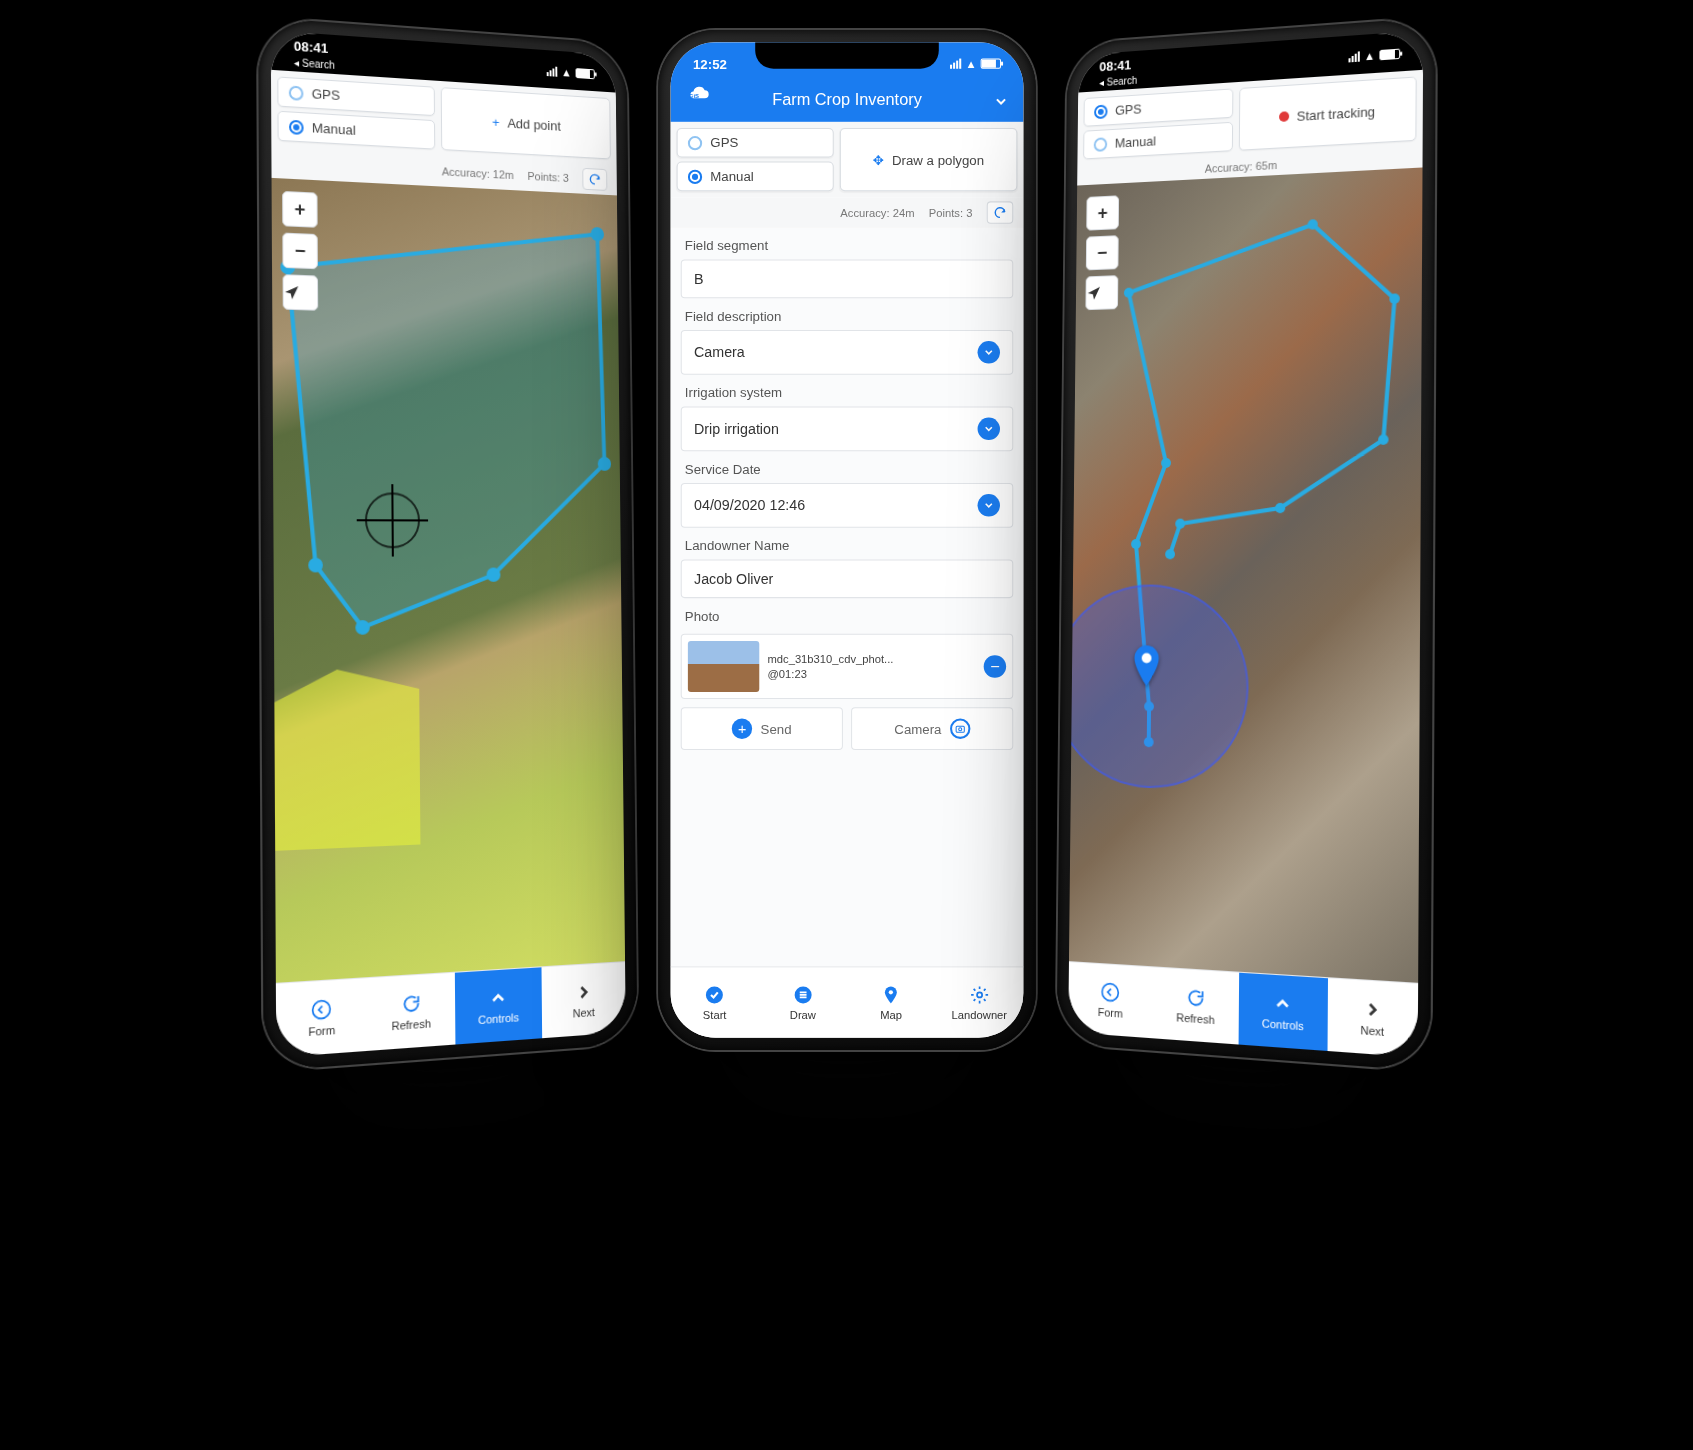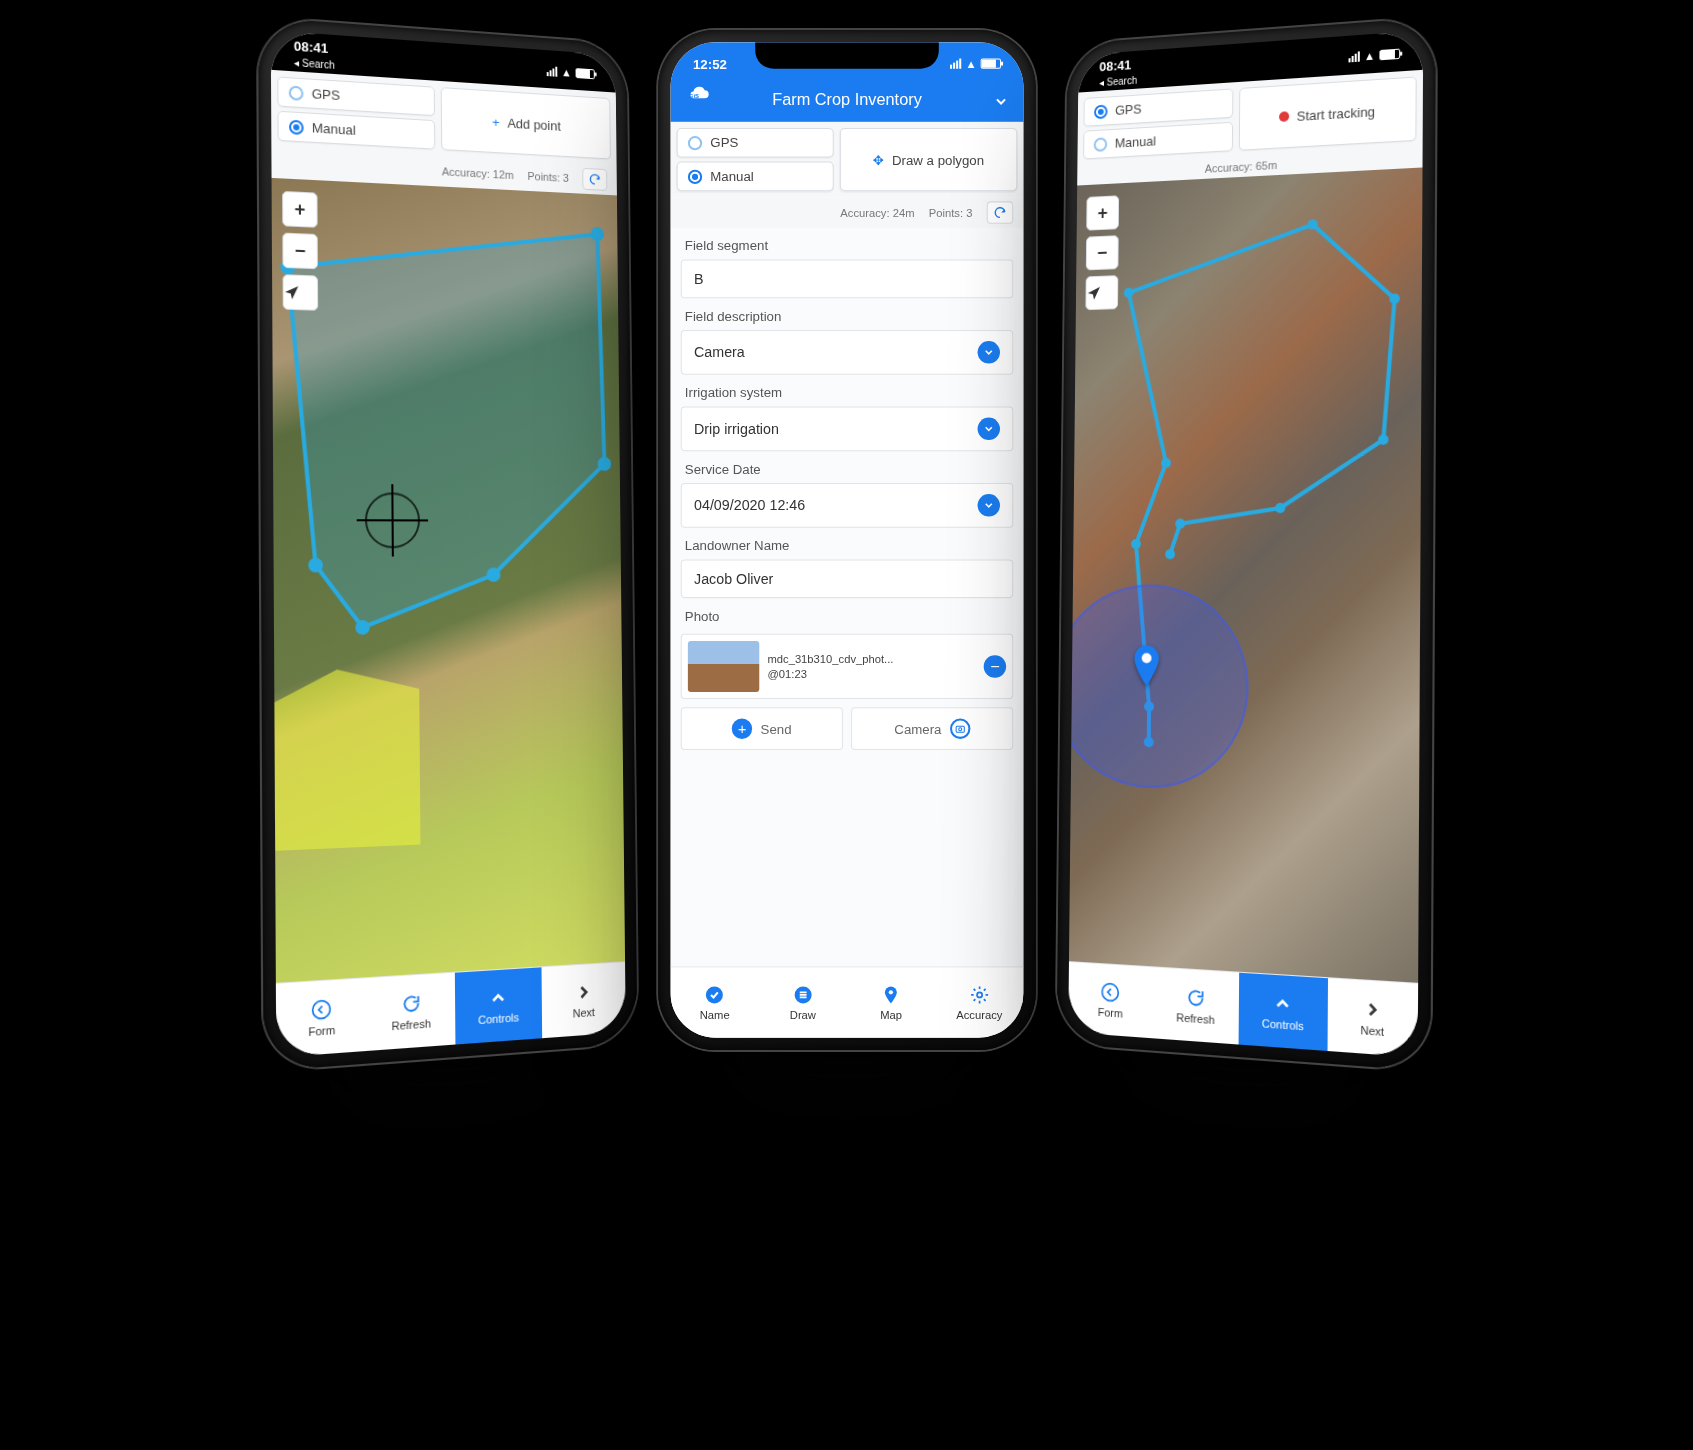--- a/index.html
+++ b/index.html
@@ -370,21 +370,21 @@
     </div>
 
     <div class="tabbar">
       <div class="tab">
         <span class="ico">
             <svg width="20" height="20" viewBox="0 0 24 24">
               <circle cx="12" cy="12" r="10" fill="currentColor"></circle>
               <path d="M8 12l3 3 5-6" fill="none" stroke="#fff" stroke-width="2.5"></path>
             </svg>
           </span>
-        <span>Name</span>
+        <span>Start</span>
       </div>
       <div class="tab">
         <span class="ico">
             <svg width="20" height="20" viewBox="0 0 24 24">
               <circle cx="12" cy="12" r="10" fill="currentColor"></circle>
               <path d="M8 9h8M8 12h8M8 15h8" stroke="#fff" stroke-width="2"></path>
             </svg>
           </span>
         <span>Draw</span>
       </div>
@@ -397,21 +397,21 @@
           </span>
         <span>Map</span>
       </div>
       <div class="tab">
         <span class="ico">
             <svg width="20" height="20" viewBox="0 0 24 24">
               <circle cx="12" cy="12" r="3" fill="none" stroke="currentColor" stroke-width="2"></circle>
               <path fill="none" stroke="currentColor" stroke-width="2" d="M12 2v3m0 14v3M2 12h3m14 0h3M5 5l2 2m10 10 2 2M5 19l2-2m10-10 2-2"></path>
             </svg>
           </span>
-        <span>Accuracy</span>
+        <span>Landowner</span>
       </div>
     </div>
   </div>
 </div>
 
 <div class="phone right">
   <div class="screen">
     <div class="notch"></div>
     <div class="status-bar dark">
       <div>

